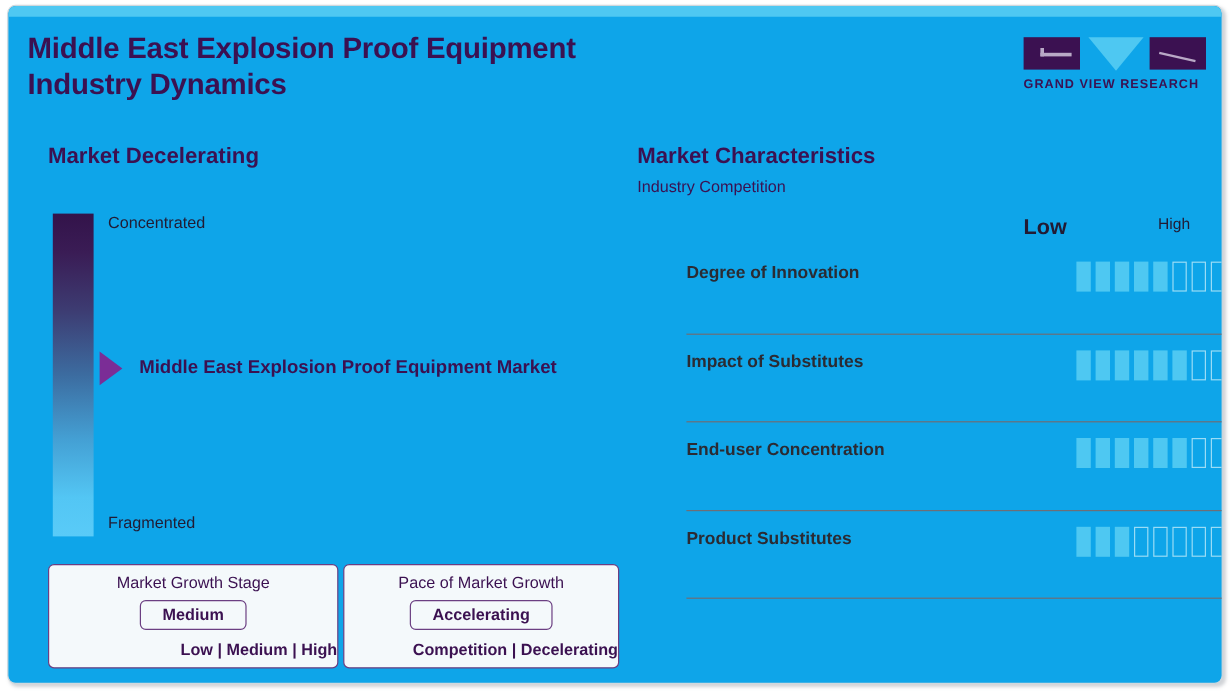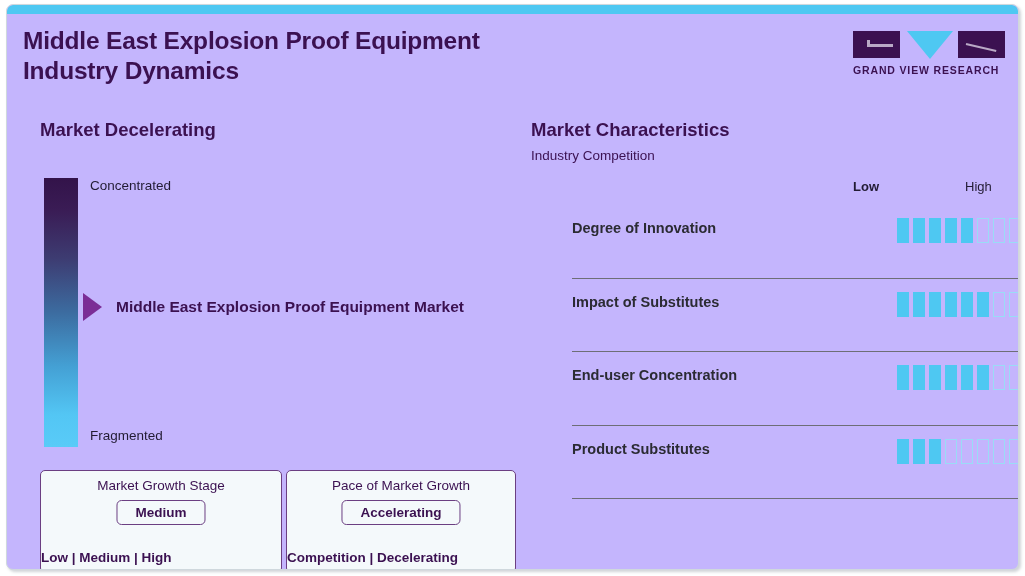--- a/index.html
+++ b/index.html
@@ -14,21 +14,21 @@
     overflow: hidden;
   }
 
   
   #card {
     position: absolute;
     left: 6px;
     top: 4px;
     width: 1013px;
     height: 566px;
-    background: #c4b5fd;
+    background: #0ea5e9;
     border: 1px solid #cfd8dd;
     border-radius: 7px;
     box-sizing: border-box;
     box-shadow: 2px 2px 3px rgba(120,130,140,0.35);
     overflow: hidden;
   }
   #top-accent {
     position: absolute;
     left: 0;
     top: 0;
@@ -157,21 +157,21 @@
     color: #3b1151;
     font-size: 15.5px;
     font-weight: bold;
     white-space: nowrap;
   }
 
   
   .info-box {
     position: absolute;
     top: 465px;
-    height: 103px;
+    height: 87px;
     border: 1.3px solid #6b3f82;
     border-radius: 5px;
     box-sizing: border-box;
     background: #f4f9fb;
   }
   #box-growth-stage { left: 33px; width: 242px; }
   #box-growth-pace  { left: 279px; width: 230px; }
   .info-box-title {
     position: absolute;
     left: 0; top: 7px;
@@ -191,21 +191,21 @@
     color: #3b1151;
     font-size: 13.5px;
     font-weight: bold;
     white-space: nowrap;
     background: #f4f9fb;
   }
   .info-box-scale {
     position: absolute;
     left: 0; bottom: 7px;
     width: 100%;
-    text-align: left;
+    text-align: right;
     color: #3b1151;
     font-size: 13.5px;
     font-weight: bold;
   }
 
   
   #sec-characteristics-title {
     position: absolute;
     left: 524px;
     top: 114px;
@@ -218,21 +218,21 @@
     left: 524px;
     top: 143px;
     color: #3b1151;
     font-size: 13.5px;
   }
   #scale-low {
     position: absolute;
     left: 846px;
     top: 174px;
     color: #221b33;
-    font-size: 13px;
+    font-size: 18px;
     font-weight: bold;
   }
   #scale-high {
     position: absolute;
     left: 958px;
     top: 174px;
     color: #221b33;
     font-size: 13px;
     font-weight: normal;
   }

